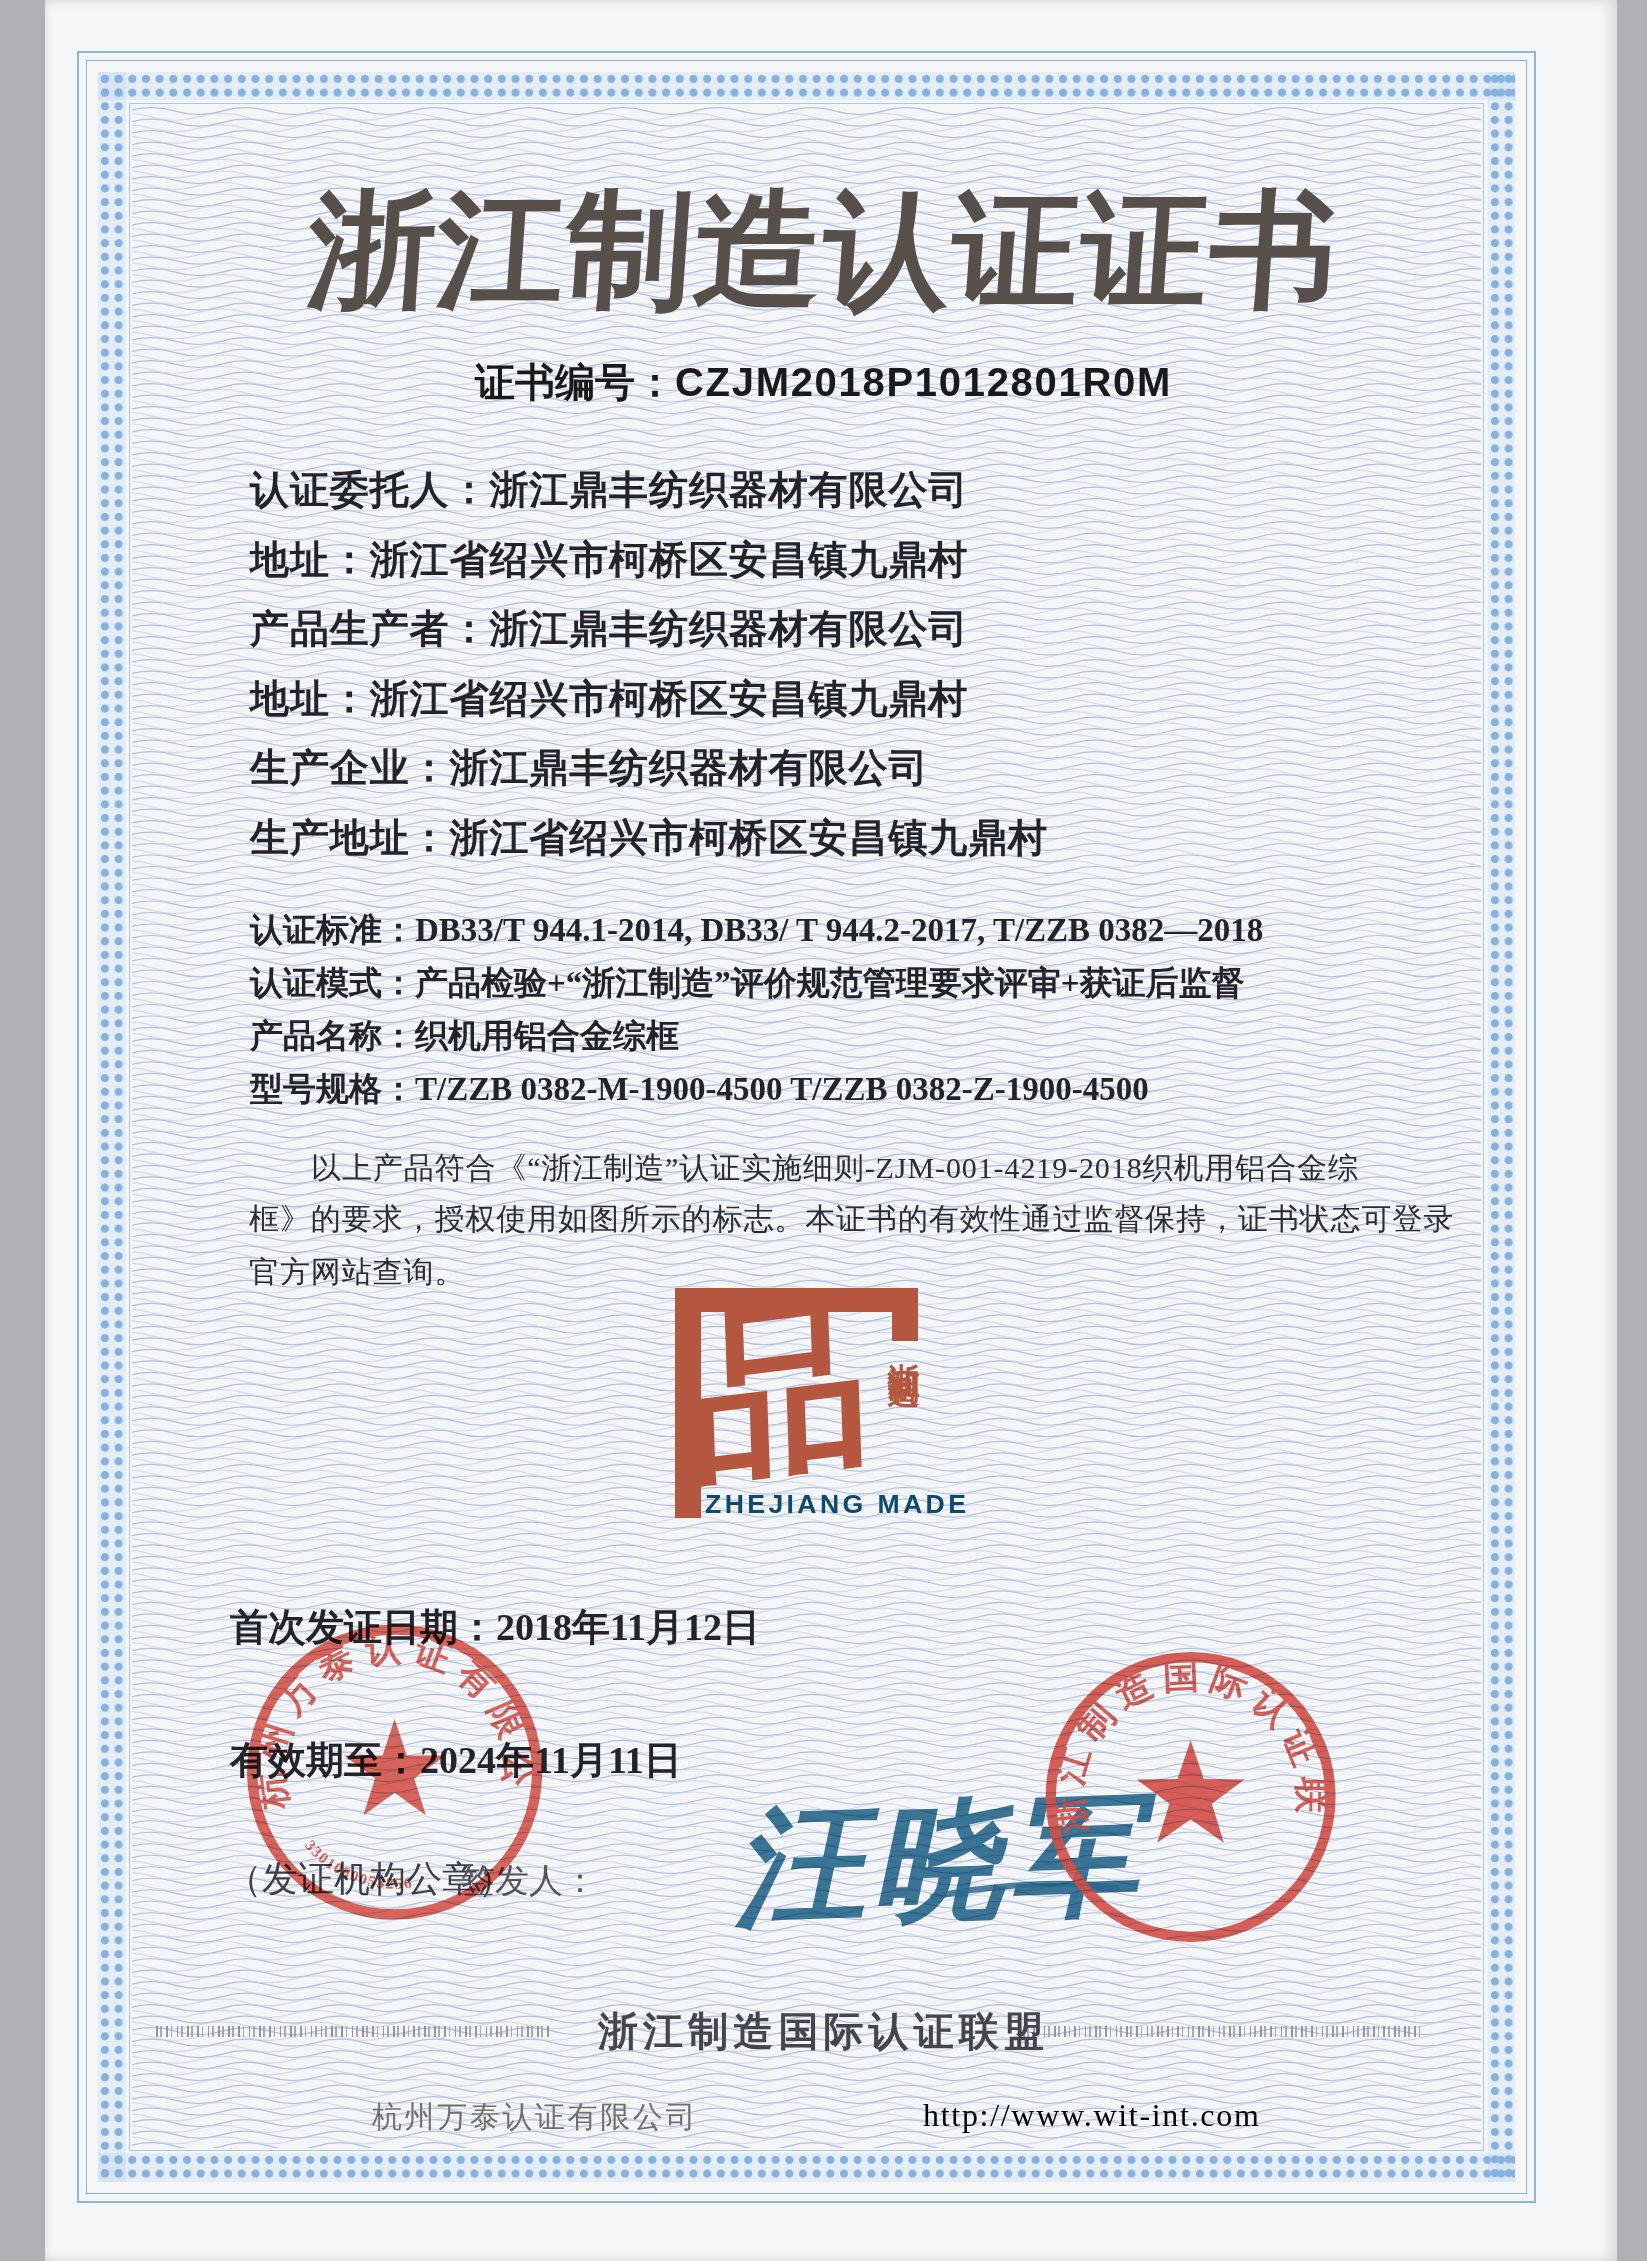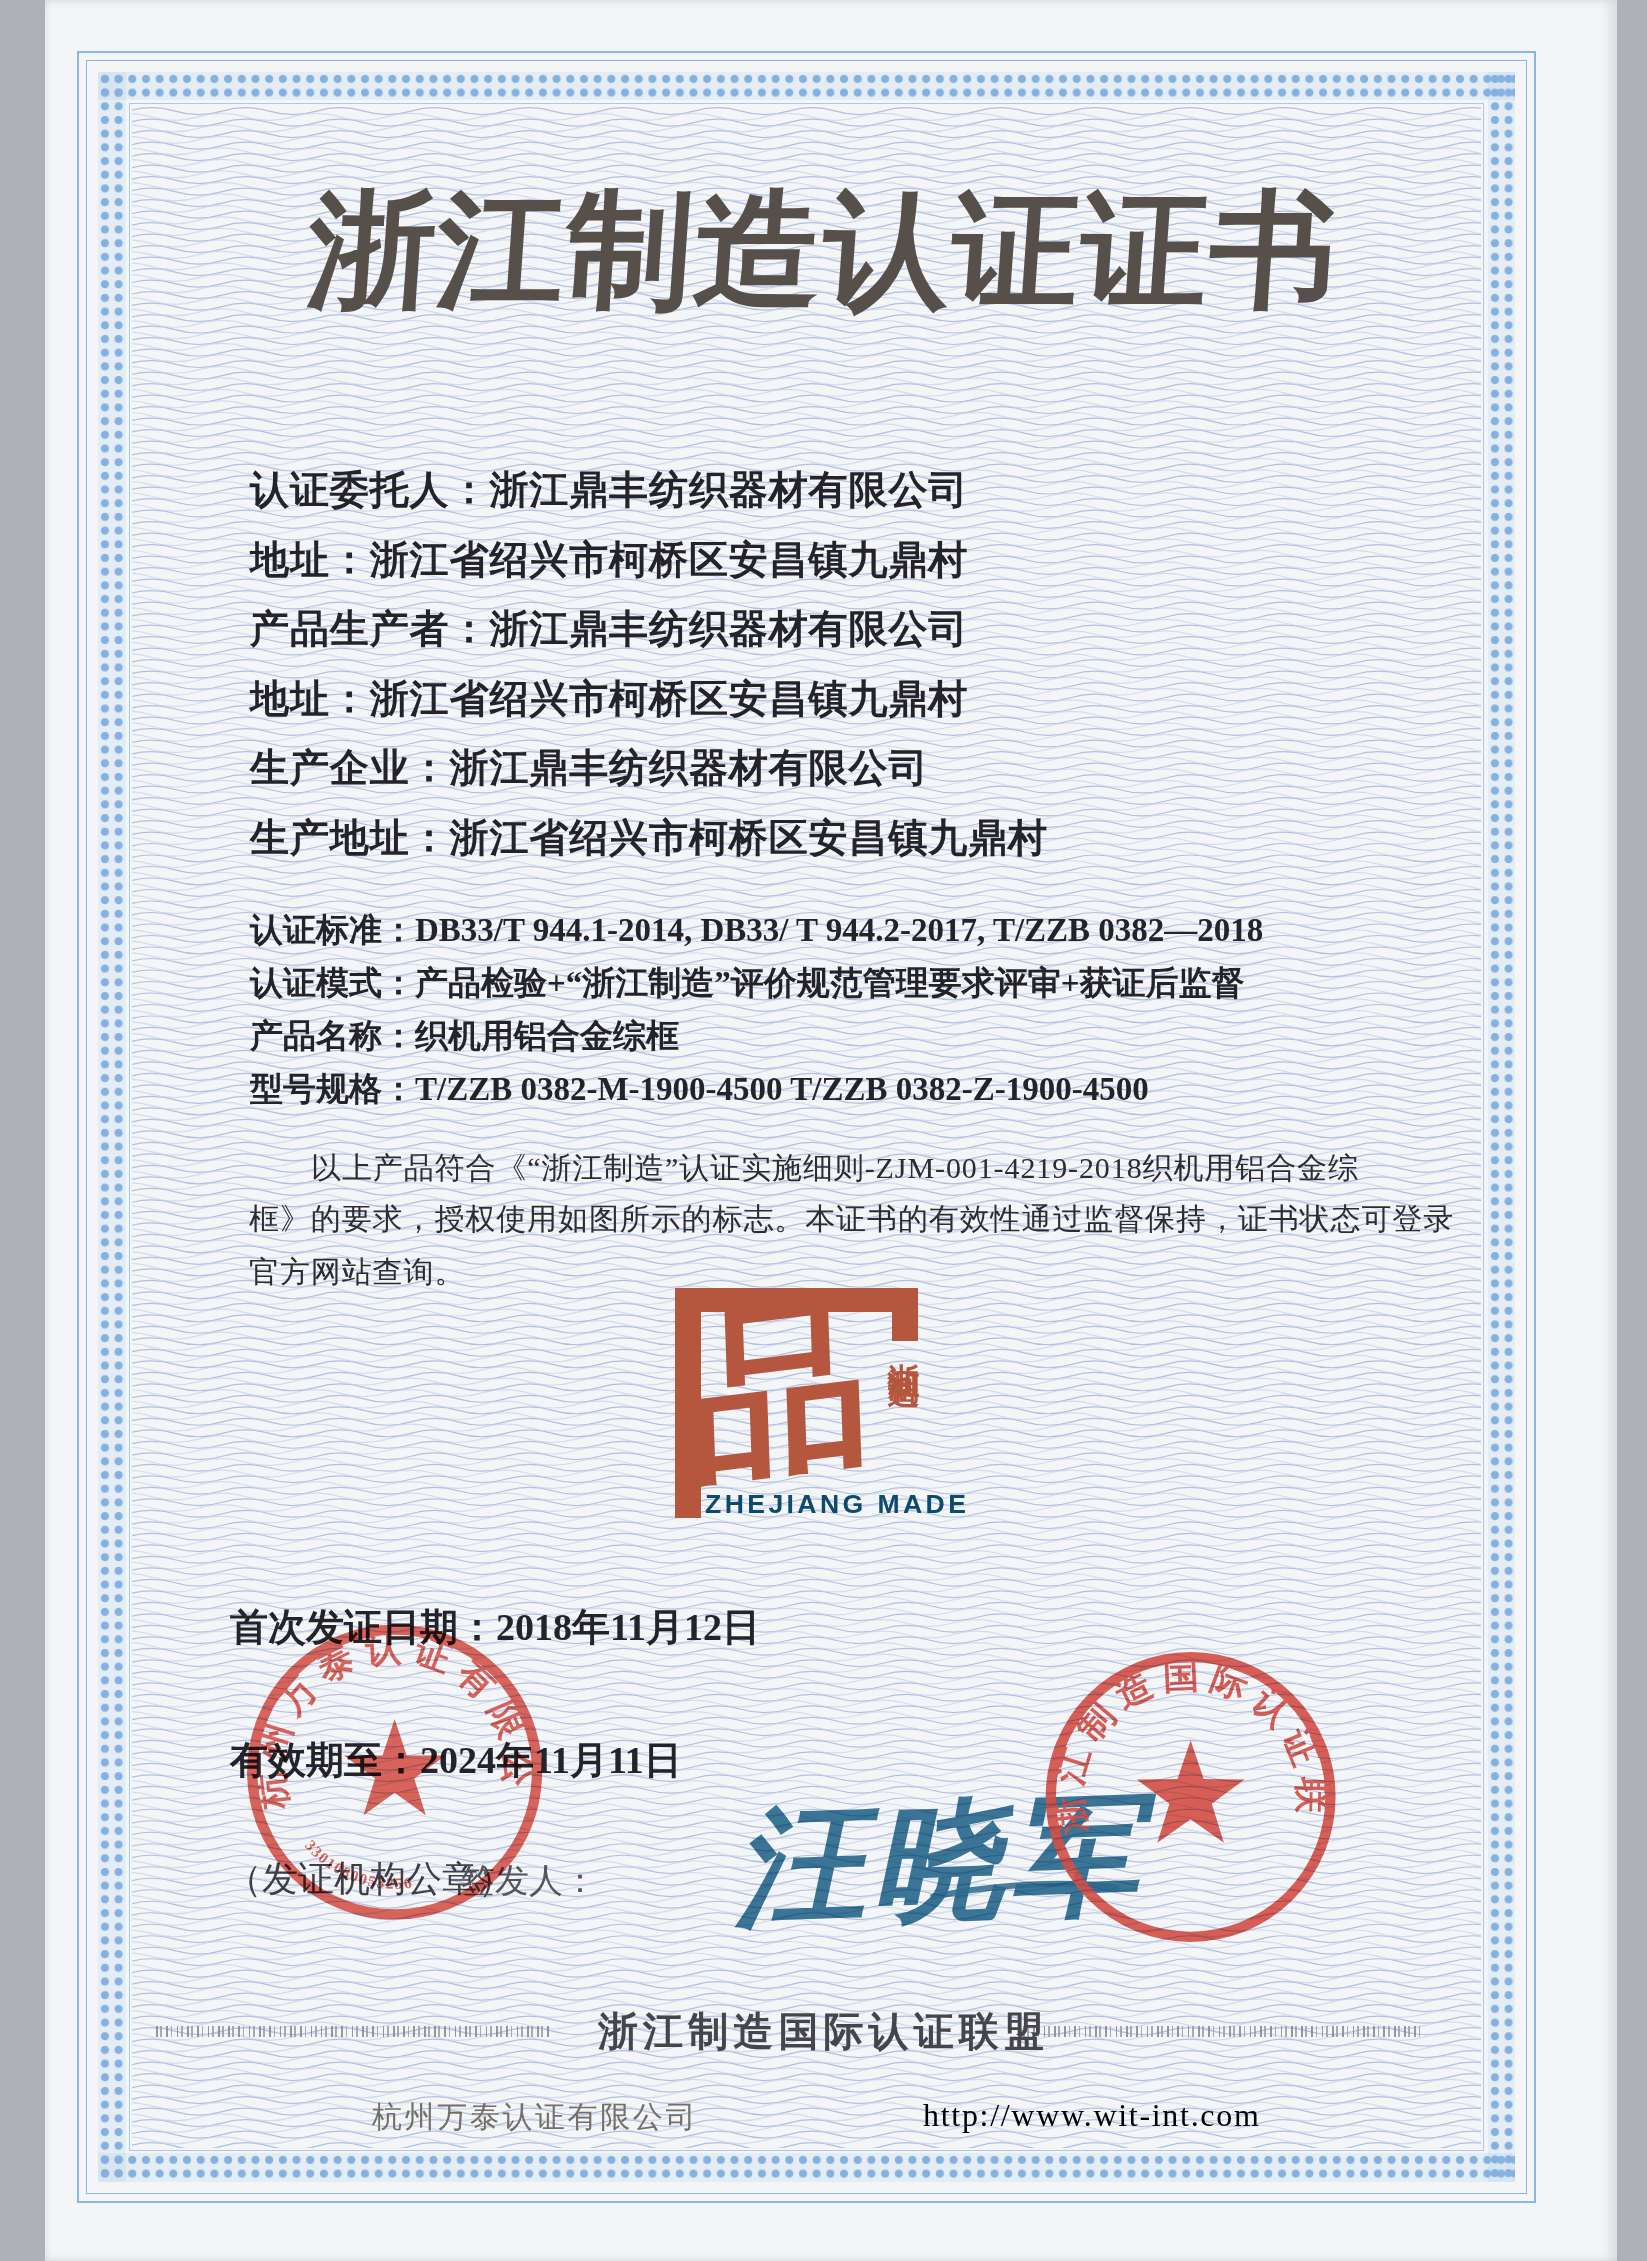--- a/index.html
+++ b/index.html
@@ -444,20 +444,22 @@
           <path d="M-33 2330.9 q27.5 -8 55 0 t55 0 t55 0 t55 0 t55 0 t55 0 t55 0 t55 0 t55 0 t55 0 t55 0 t55 0 t55 0 t55 0 t55 0 t55 0 t55 0 t55 0 t55 0 t55 0 t55 0 t55 0 t55 0 t55 0 t55 0 t55 0 t55 0 t55 0 t55 0 t55 0 t55 0 t55 0" stroke="#c6d0e8" stroke-width="1.4" stroke-opacity="0.7"></path>
           <path d="M-33 2344.3 q27.5 -8 55 0 t55 0 t55 0 t55 0 t55 0 t55 0 t55 0 t55 0 t55 0 t55 0 t55 0 t55 0 t55 0 t55 0 t55 0 t55 0 t55 0 t55 0 t55 0 t55 0 t55 0 t55 0 t55 0 t55 0 t55 0 t55 0 t55 0 t55 0 t55 0 t55 0 t55 0 t55 0" stroke="#c6d0e8" stroke-width="1.4" stroke-opacity="0.7"></path>
           <path d="M-33 2357.7 q27.5 -8 55 0 t55 0 t55 0 t55 0 t55 0 t55 0 t55 0 t55 0 t55 0 t55 0 t55 0 t55 0 t55 0 t55 0 t55 0 t55 0 t55 0 t55 0 t55 0 t55 0 t55 0 t55 0 t55 0 t55 0 t55 0 t55 0 t55 0 t55 0 t55 0 t55 0 t55 0 t55 0" stroke="#c6d0e8" stroke-width="1.4" stroke-opacity="0.7"></path>
           <path d="M-33 2371.1 q27.5 -8 55 0 t55 0 t55 0 t55 0 t55 0 t55 0 t55 0 t55 0 t55 0 t55 0 t55 0 t55 0 t55 0 t55 0 t55 0 t55 0 t55 0 t55 0 t55 0 t55 0 t55 0 t55 0 t55 0 t55 0 t55 0 t55 0 t55 0 t55 0 t55 0 t55 0 t55 0 t55 0" stroke="#c6d0e8" stroke-width="1.4" stroke-opacity="0.7"></path>
         </svg>
     </div>
   </div>
 
   <h1 class="abs title">浙江制造认证证书</h1>
 
+  <div class="abs certno"><span>证书编号：</span><span class="num">CZJM2018P1012801R0M</span>
+  </div>
 
   <div class="abs field f1">认证委托人：浙江鼎丰纺织器材有限公司</div>
   <div class="abs field f2">地址：浙江省绍兴市柯桥区安昌镇九鼎村</div>
   <div class="abs field f3">产品生产者：浙江鼎丰纺织器材有限公司</div>
   <div class="abs field f4">地址：浙江省绍兴市柯桥区安昌镇九鼎村</div>
   <div class="abs field f5">生产企业：浙江鼎丰纺织器材有限公司</div>
   <div class="abs field f6">生产地址：浙江省绍兴市柯桥区安昌镇九鼎村</div>
 
   <div class="abs detail d1">认证标准：DB33/T 944.1-2014, DB33/ T 944.2-2017, T/ZZB 0382—2018</div>
   <div class="abs detail d2">认证模式：产品检验+“浙江制造”评价规范管理要求评审+获证后监督</div>

